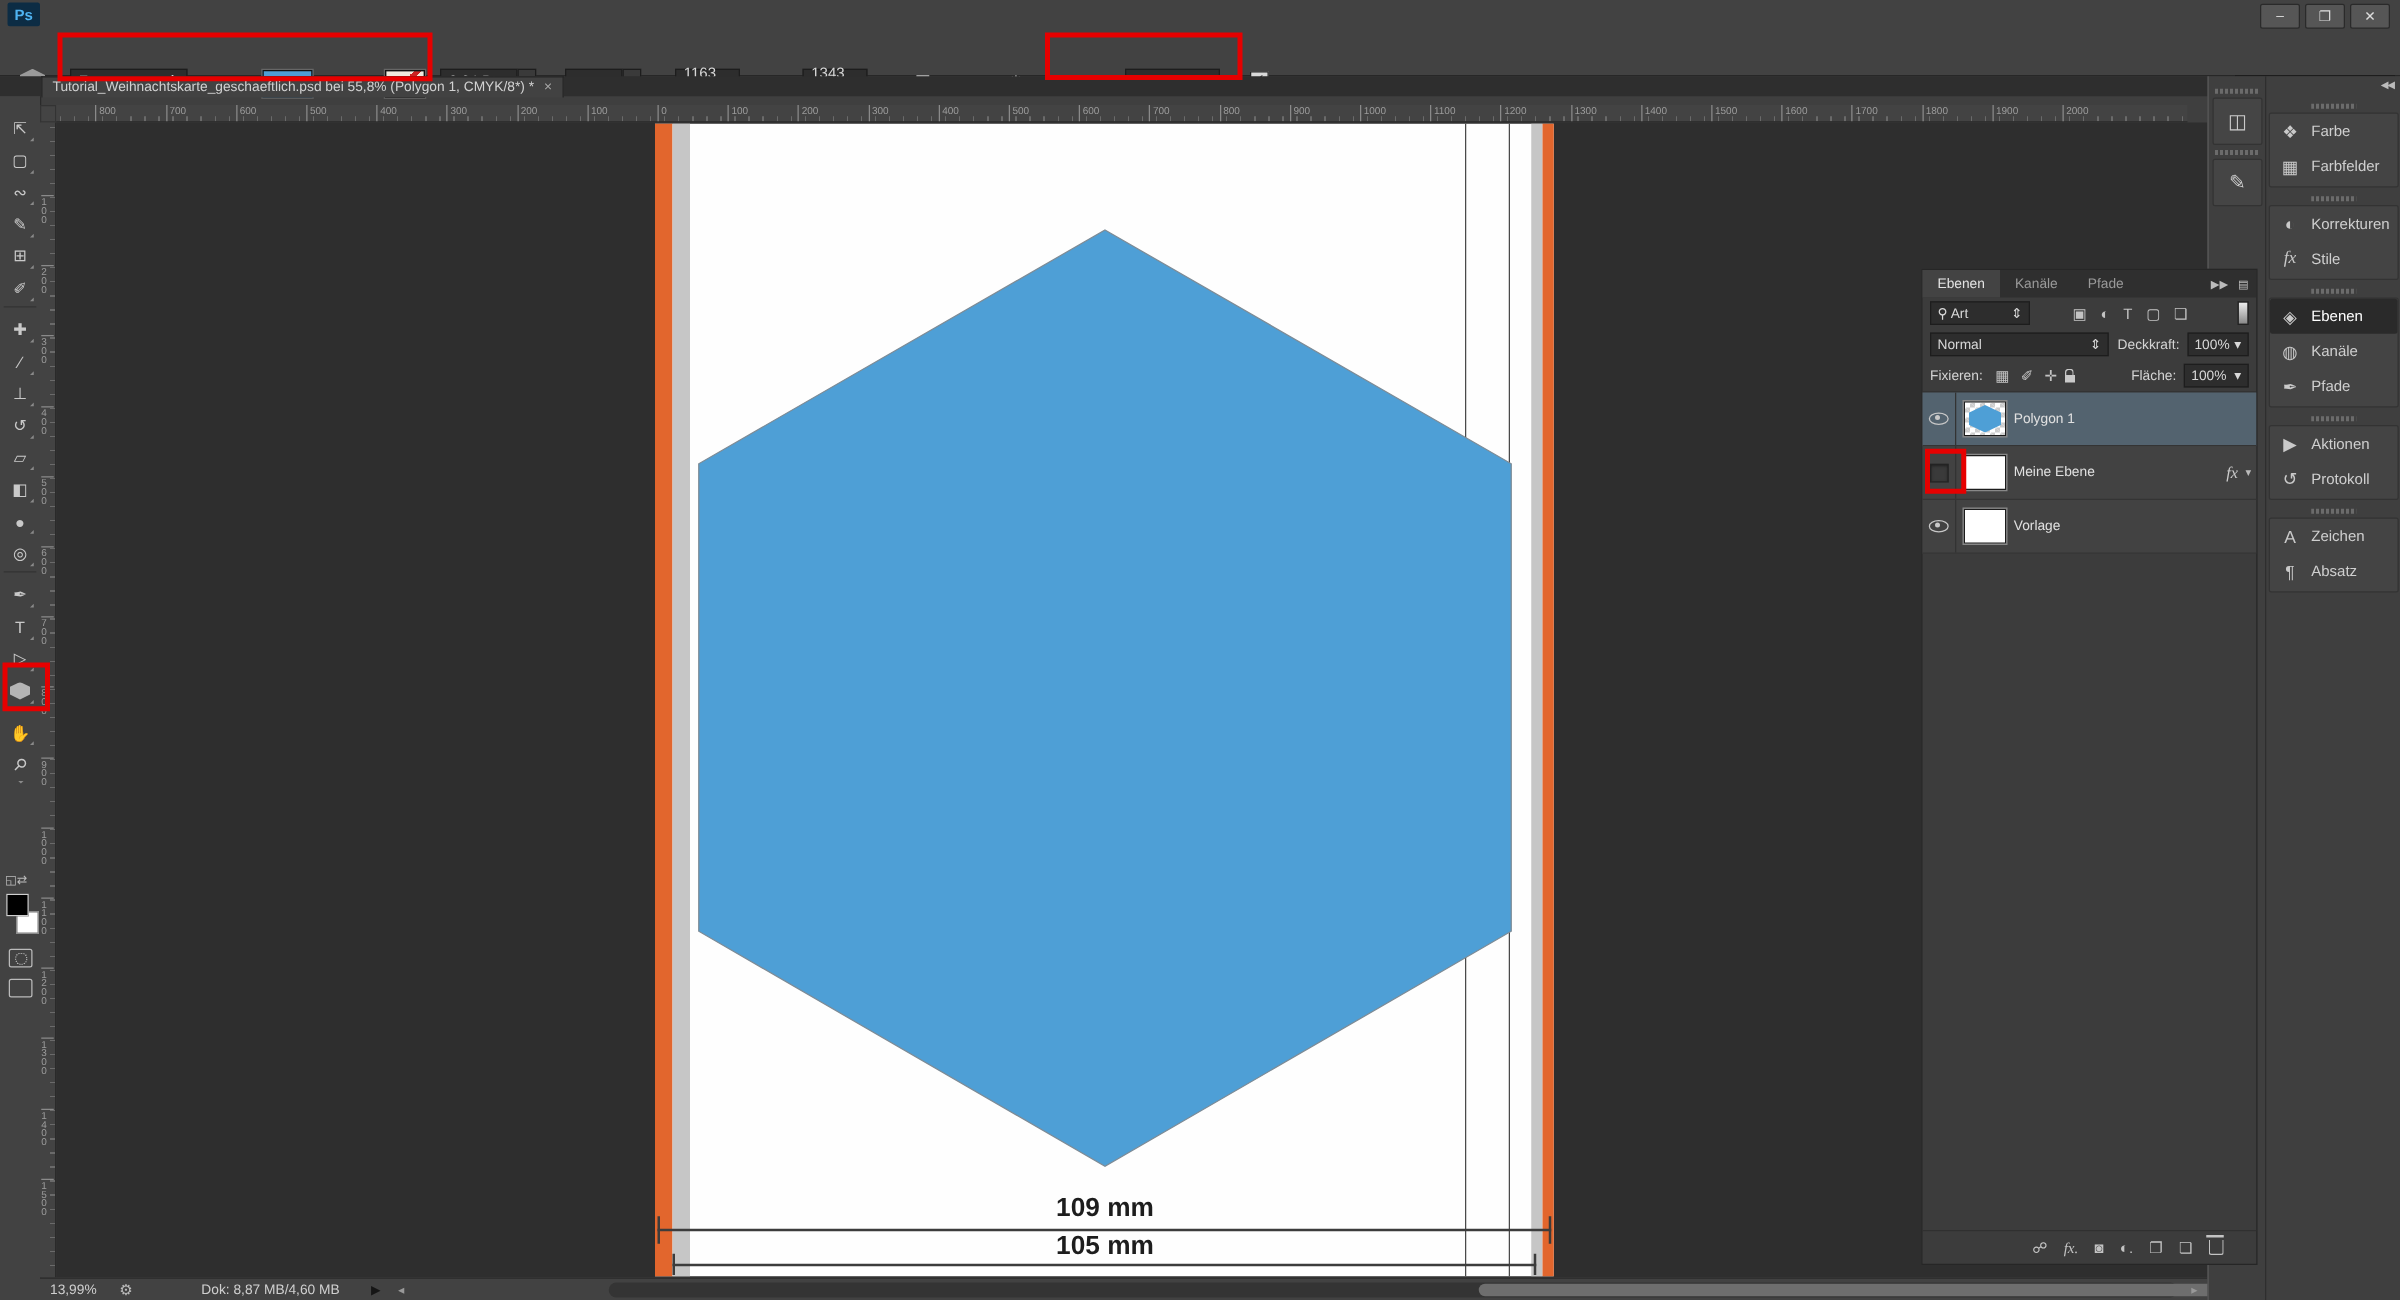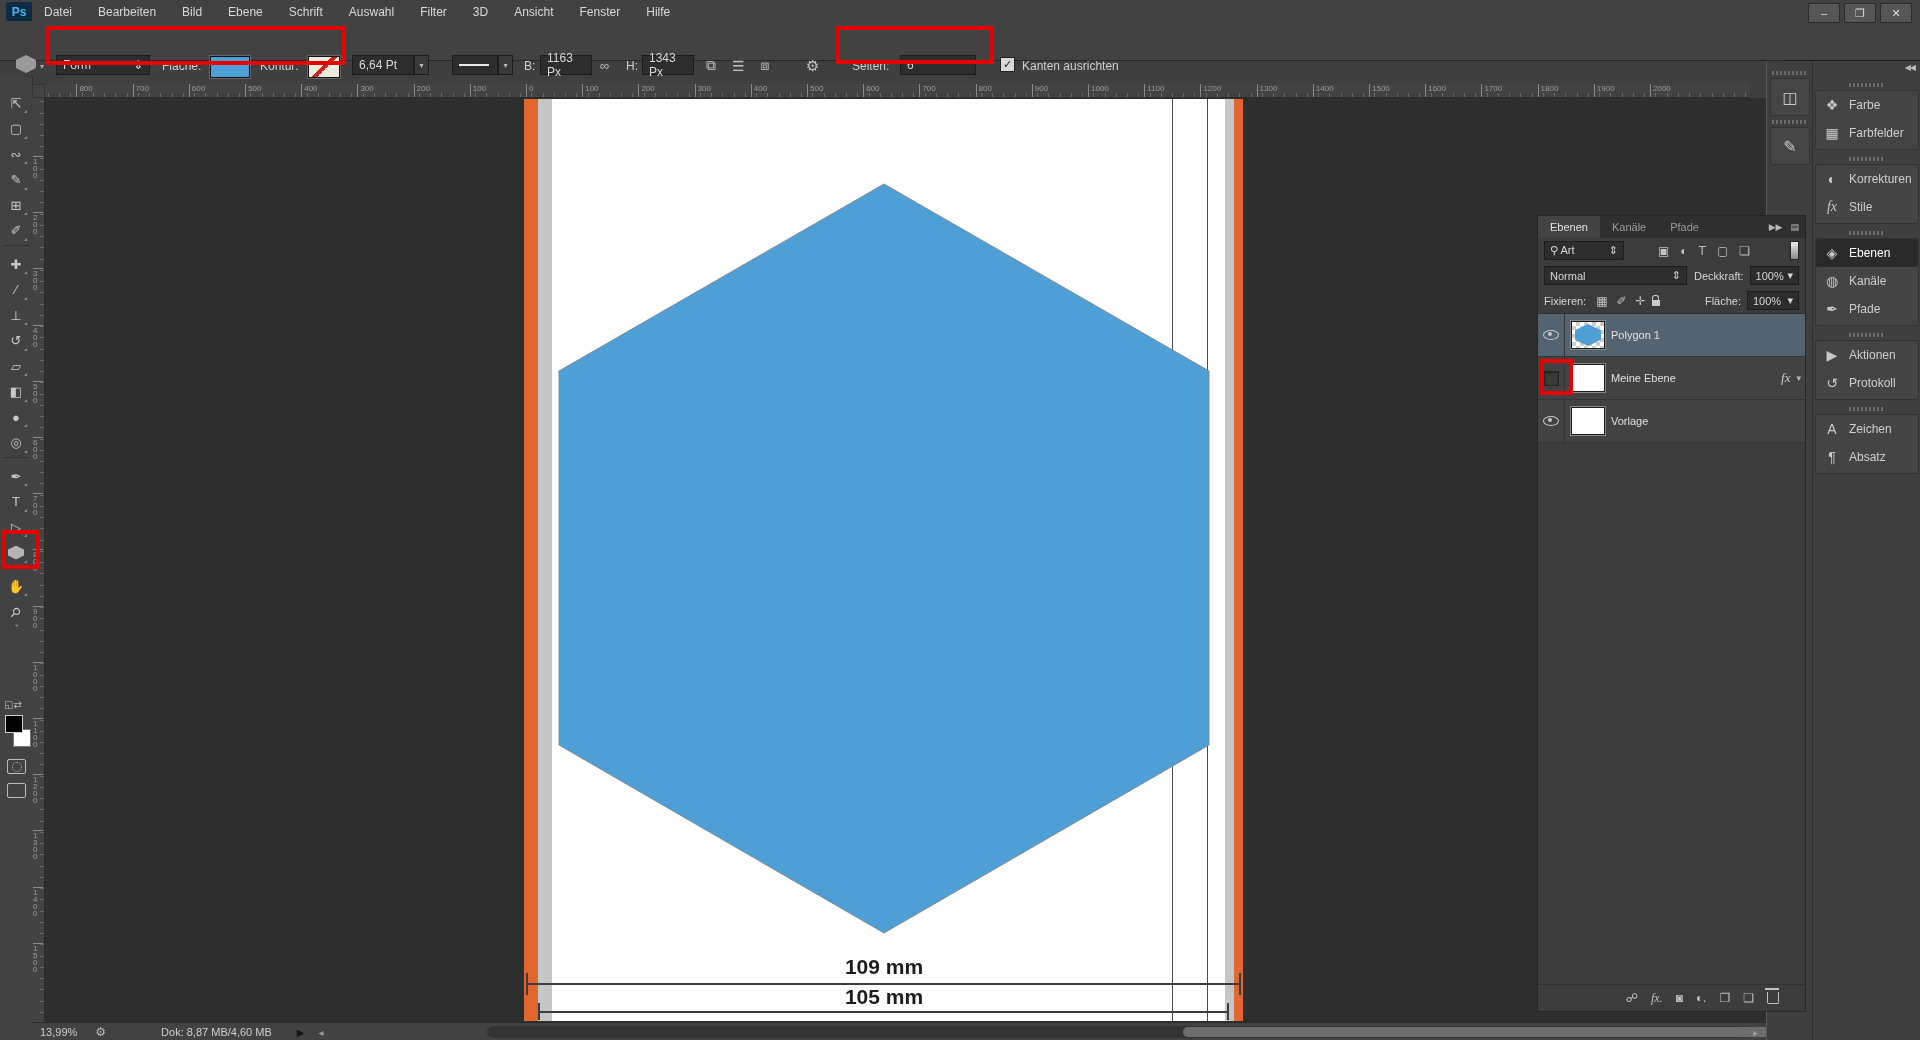--- a/index.html
+++ b/index.html
@@ -158,33 +158,20 @@
   
   .annotation{position:absolute;border:4px solid #e60000;z-index:60;pointer-events:none;}
 </style>
 </head>
 <body>
 
 <div id="app">
 
   <div id="titlebar" class="abs">
     <div id="ps-logo" class="abs">Ps</div>
-    <div id="menu-items" class="abs">
-        <span class="mi">Datei</span>
-        <span class="mi">Bearbeiten</span>
-        <span class="mi">Bild</span>
-        <span class="mi">Ebene</span>
-        <span class="mi">Schrift</span>
-        <span class="mi">Auswahl</span>
-        <span class="mi">Filter</span>
-        <span class="mi">3D</span>
-        <span class="mi">Ansicht</span>
-        <span class="mi">Fenster</span>
-        <span class="mi">Hilfe</span>
-      </div>
     <div id="win-controls" class="abs">
       <div class="wb">–</div>
       <div class="wb">❐</div>
       <div class="wb">✕</div>
     </div>
   </div>
 
   <div id="optionsbar" class="abs">
     <div id="tool-preview-hex" class="abs"></div>
     <div id="tool-preview-caret" class="abs">▾</div>
@@ -216,20 +203,26 @@
     <span id="sides-label" class="abs lbl">Seiten:</span>
     <div id="sides-field" class="abs field">6</div>
     <div id="align-check" class="abs">✓</div>
     <span id="align-label" class="abs lbl">Kanten ausrichten</span>
     <div id="workspace-select" class="abs field">
       <span>Grundelemente</span>
         <span>⇕</span>
     </div>
   </div>
 
+  <div id="tabstrip" class="abs">
+    <div id="doc-tab" class="abs">
+      <span>Tutorial_Weihnachtskarte_geschaeftlich.psd bei 55,8% (Polygon 1, CMYK/8*) *</span>
+      <span class="x">×</span>
+    </div>
+  </div>
 
   <div id="toolbar" class="abs">
     <div id="tools-holder">
         <div class="tool" style="top: 15px;">⇱</div>
         <div class="tool" style="top: 40.5px;">▢</div>
         <div class="tool" style="top: 66px;">∾</div>
         <div class="tool" style="top: 91.5px;">✎</div>
         <div class="tool" style="top: 117px;">⊞</div>
         <div class="tool" style="top: 142.5px;">✐</div>
         <div class="tsep" style="top: 168px;"></div>

